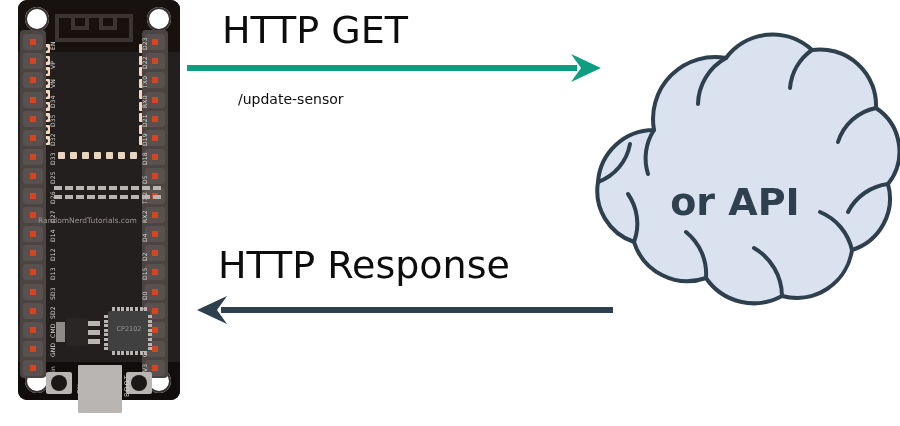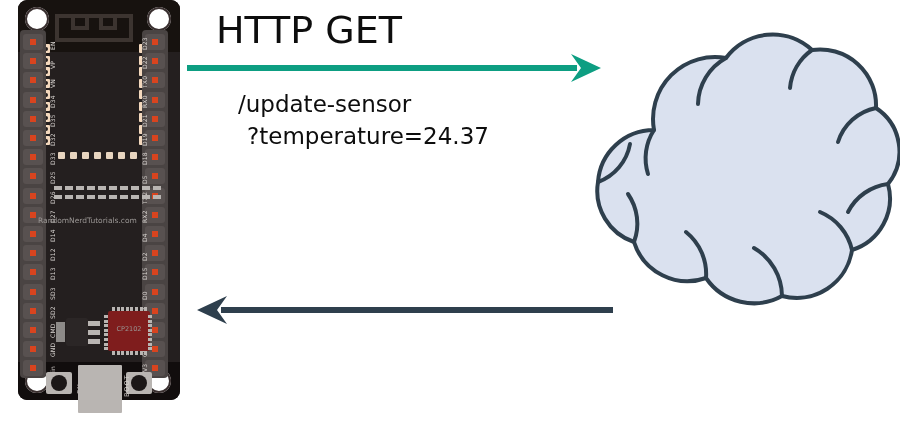--- a/index.html
+++ b/index.html
@@ -42,21 +42,21 @@
   
   .hdr{position:absolute;width:26px;height:348px;background:#4a4443;border-radius:4px;}
   .hdr.l{left:12px;top:30px;} .hdr.r{left:134px;top:30px;}
   .pinpad{position:absolute;width:20px;height:16px;background:#585150;border-radius:3px;}
   .pinsq{position:absolute;width:6px;height:6px;background:#d8441f;}
   .pinlbl{position:absolute;font-size:6px;color:#d7d2cf;letter-spacing:.2px;
           transform:rotate(-90deg);transform-origin:left top;white-space:nowrap;}
   
   .silk{position:absolute;left:30px;top:216px;font-size:7.5px;color:#9a9694;}
   
-  .chip{position:absolute;left:100px;top:311px;width:42px;height:40px;background:#7f1d1d;
+  .chip{position:absolute;left:100px;top:311px;width:42px;height:40px;background:#404040;
         border-radius:2px;}
   .chip span{position:absolute;left:0;right:0;top:14px;text-align:center;font-size:6.5px;
         color:#9a9694;}
   .chipleg{position:absolute;background:#b9b5b2;}
   
   .reg{position:absolute;left:58px;top:318px;width:22px;height:28px;background:#2b2626;
        border-radius:2px;}
   .regtab{position:absolute;left:48px;top:322px;width:9px;height:20px;background:#8d8a88;}
   .regpin{position:absolute;left:80px;width:12px;height:5px;background:#b9b5b2;}
   
@@ -66,21 +66,21 @@
   .btn i{position:absolute;left:5px;top:3px;width:16px;height:16px;border-radius:50%;
          background:#1c1818;}
   .btnlbl{position:absolute;font-size:6.5px;color:#d7d2cf;letter-spacing:1px;
           transform:rotate(-90deg);transform-origin:left top;white-space:nowrap;}
   .usb{position:absolute;left:70px;top:365px;width:44px;height:48px;background:#b9b5b2;
        border-radius:1px;}
 
   
   .lbl{position:absolute;color:#0d0d0d;white-space:nowrap;}
   .lbl-big{font-size:38px;letter-spacing:0px;}
-  .lbl-sm{font-size:23px;}
+  .lbl-sm{font-size:14px;}
   .cloudtxt{position:absolute;text-align:center;font-weight:bold;
             font-size:38px;line-height:44px;color:#2e3f4d;white-space:nowrap;}
 </style>
 </head>
 <body>
 
 <div id="canvas">
 
   <div class="board">
     <div class="pcb"></div>
@@ -364,29 +364,28 @@
     <div class="btnlbl" style="left:68px;top:394px;">EN</div>
 
     <div class="btn" style="left:118px;top:372px;">
       <i></i>
     </div>
     <div class="btnlbl" style="left:115px;top:397px;">BOOT</div>
 
     <div class="usb"></div>
   </div>
 
-  <div class="lbl lbl-big" style="left:216px;top:8px;">HTTP GET</div>
+  <div class="lbl lbl-big" style="left:222px;top:8px;">HTTP GET</div>
 
   <svg style="position:absolute;left:185px;top:52px;" width="420" height="32">
     <line x1="2" y1="16" x2="392" y2="16" stroke="#0d9e82" stroke-width="6"></line>
     <path d="M 386 2 L 416 16 L 386 30 L 396 16 Z" fill="#0d9e82"></path>
   </svg>
 
   <div class="lbl lbl-sm" style="left:238px;top:91px;">/update-sensor</div>
-  <div class="lbl lbl-sm" style="left:247px;top:123px;">?temperature=24.37</div>
 
   <svg style="position:absolute;left:570px;top:28px;" width="330" height="305">
     <g transform="translate(6,6)">
       <path d="
         M 78 96
         A 62 62 0 0 1 150 24
         A 58 58 0 0 1 236 16
         A 56 56 0 0 1 300 74
         A 52 52 0 0 1 312 150
         A 54 54 0 0 1 276 216
@@ -404,21 +403,23 @@
         <path d="M 276 216 A 54 54 0 0 0 244 178"></path>
         <path d="M 206 262 A 56 56 0 0 0 178 214"></path>
         <path d="M 130 244 A 54 54 0 0 0 110 198"></path>
         <path d="M 58 208 A 52 52 0 0 0 52 160"></path>
         <path d="M 22 148 A 50 50 0 0 0 54 110"></path>
         <path d="M 78 96 A 52 52 0 0 0 72 140"></path>
       </g>
     </g>
   </svg>
 
-
+  <div class="cloudtxt" style="left:570px;top:180px;width:330px;">or API</div>
+
+  <div class="lbl lbl-big" style="left:218px;top:243px;">HTTP Response</div>
 
   <svg style="position:absolute;left:185px;top:294px;" width="430" height="32">
     <line x1="36" y1="16" x2="428" y2="16" stroke="#2e3f4d" stroke-width="6"></line>
     <path d="M 42 2 L 12 16 L 42 30 L 32 16 Z" fill="#2e3f4d"></path>
   </svg>
 
 
 </div>
 
 </body></html>

